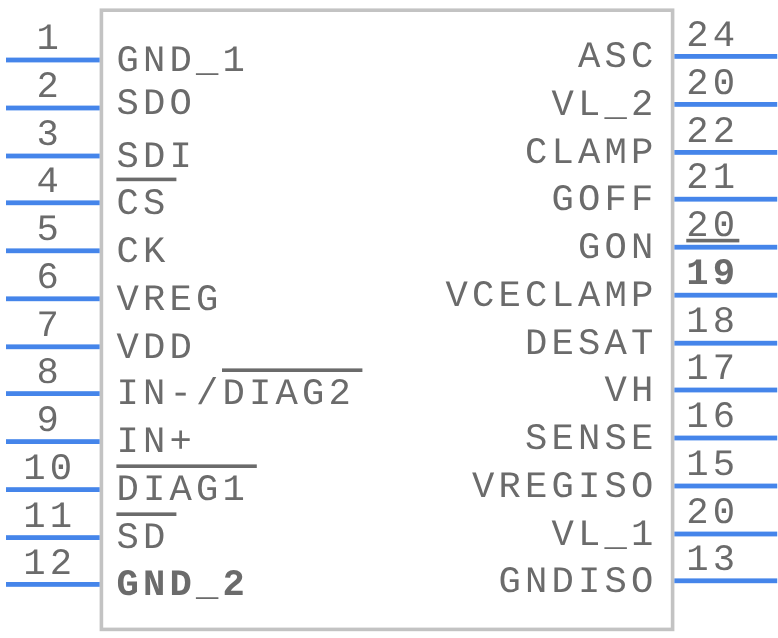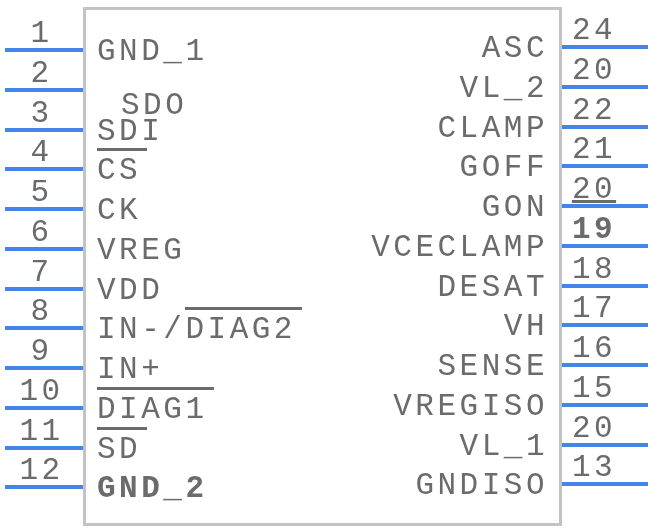--- a/index.html
+++ b/index.html
@@ -69,21 +69,21 @@
 <body>
 
 <div id="canvas" style="--pin: #4585ea; --text: #6b6b6b; --border: #c3c3c3; --bg: #ffffff;">
   <div class="body-rect"></div>
   <div id="pins">
       <div class="pin-line left" style="top: 48px;"></div>
       <div class="pin-number left" style="top: 17px;">1</div>
       <div class="pin-label left" style="top: 35px;"><span class="seg">GND_1</span></div>
       <div class="pin-line left" style="top: 88px;"></div>
       <div class="pin-number left" style="top: 57px;">2</div>
-      <div class="pin-label left" style="top: 89px; margin-left: 24px;"><span class="seg">SDO</span></div>
+      <div class="pin-label left" style="top: 71px;"><span class="seg">SDO</span></div>
       <div class="pin-line left" style="top: 128px;"></div>
       <div class="pin-number left" style="top: 97px;">3</div>
       <div class="pin-label left" style="top: 115px;"><span class="seg">SDI</span></div>
       <div class="pin-line left" style="top: 167px;"></div>
       <div class="pin-number left" style="top: 136px;">4</div>
       <div class="pin-label left" style="top: 154px;"><span class="seg ov">CS</span></div>
       <div class="pin-line left" style="top: 207px;"></div>
       <div class="pin-number left" style="top: 176px;">5</div>
       <div class="pin-label left" style="top: 194px;"><span class="seg">CK</span></div>
       <div class="pin-line left" style="top: 247px;"></div>

